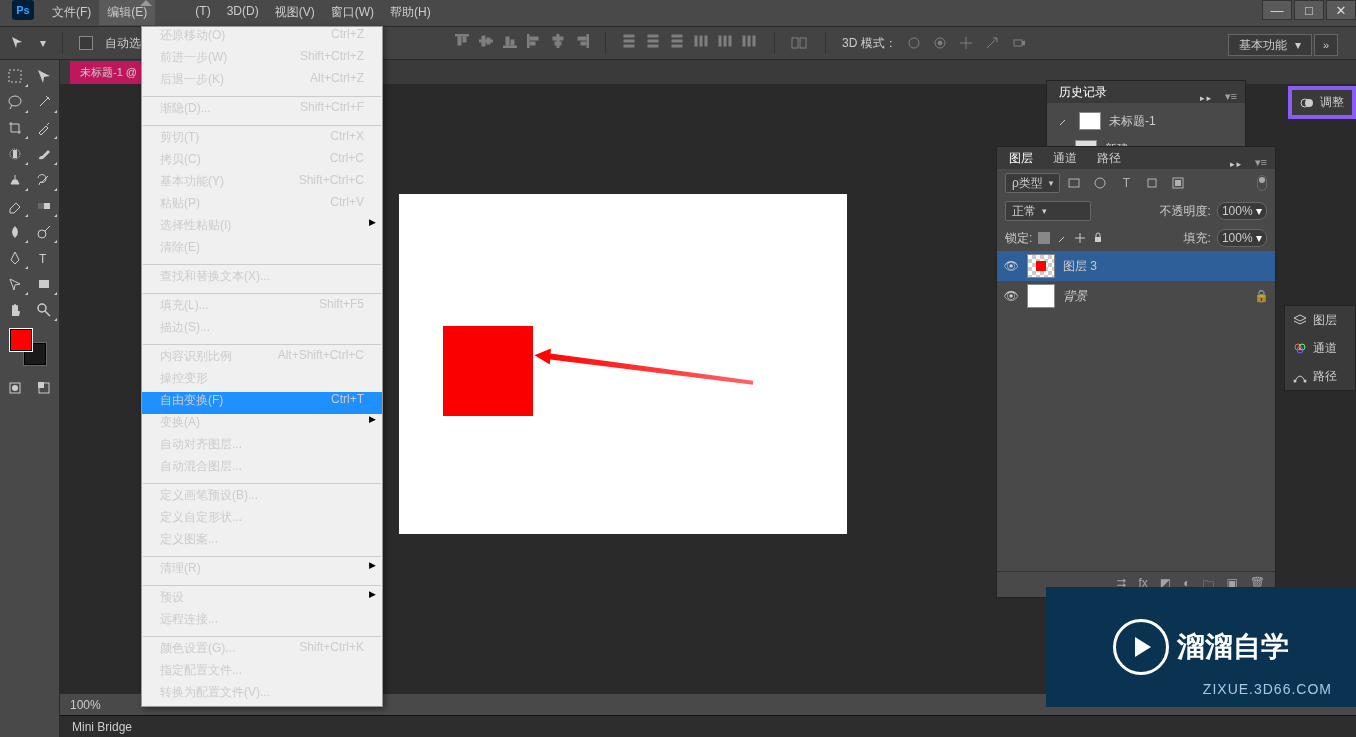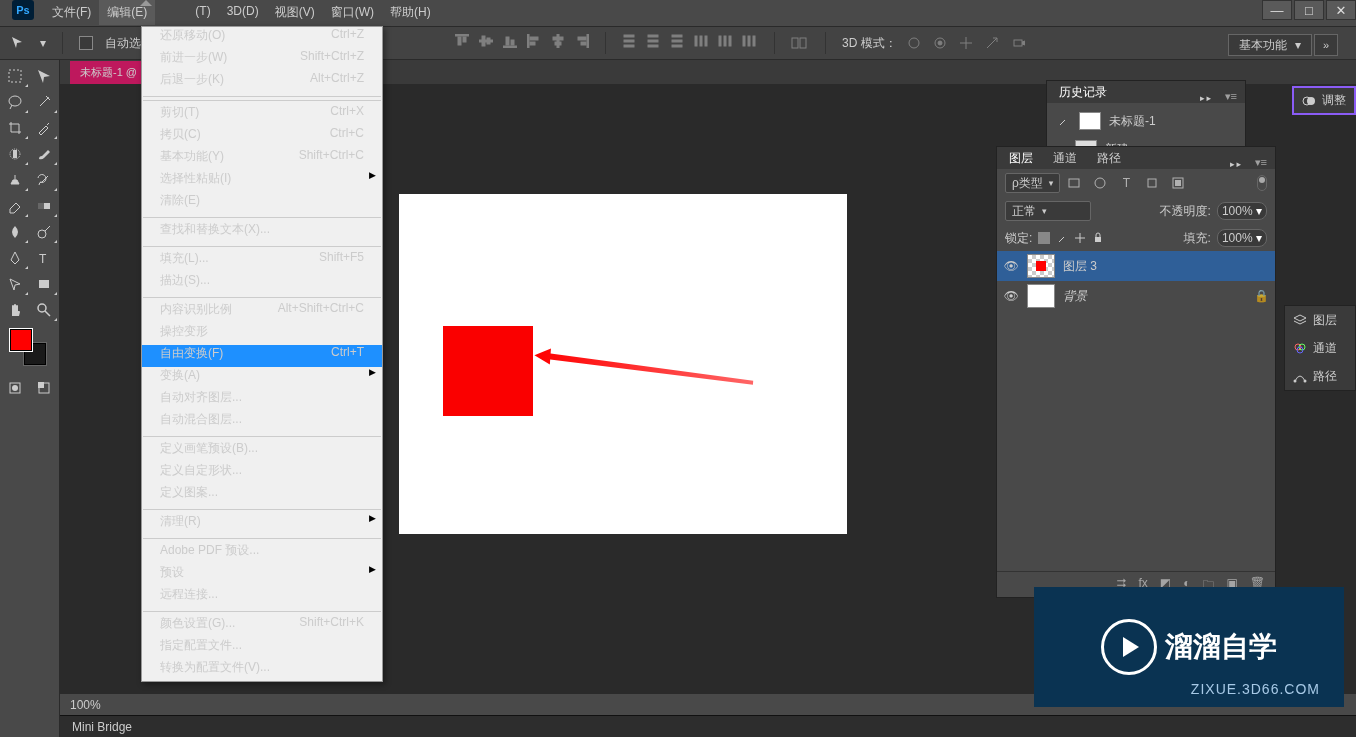--- a/index.html
+++ b/index.html
@@ -57,35 +57,35 @@
 .select-like{background:#3a3a3a;border:1px solid #666;height:20px;display:flex;align-items:center;padding:0 6px;border-radius:2px}
 .select-like::after{content:"▾";margin-left:6px;font-size:9px}
 .layer-row{display:flex;align-items:center;height:30px;padding:0 6px;gap:8px;font-size:11px}
 .layer-row.selected{background:#2f5f98}
 .eye{width:16px;text-align:center}
 .layer-thumb{width:28px;height:24px;background:#fff;border:1px solid #888;display:flex;align-items:center;justify-content:center}
 .layer-thumb .checker{width:100%;height:100%;background:repeating-conic-gradient(#ccc 0 25%,#fff 0 50%) 0 0/8px 8px}
 .layer-thumb .red-chk{position:absolute;width:10px;height:10px;background:#f00}
 .lock-col{margin-left:auto;opacity:0.7}
 .val-box{background:#3a3a3a;border:1px solid #666;padding:1px 4px;color:#fff;border-radius:8px}
-.watermark{position:absolute;right:12px;bottom:30px;width:310px;height:120px;background:#0a3352;display:flex;align-items:center;justify-content:center;gap:8px}
+.watermark{position:absolute;right:0;bottom:30px;width:310px;height:120px;background:#0a3352;display:flex;align-items:center;justify-content:center;gap:8px}
 .wm-logo{width:56px;height:56px;border:3px solid #fff;border-radius:50%;display:flex;align-items:center;justify-content:center}
 .wm-logo::before{content:"";width:0;height:0;border-top:10px solid transparent;border-bottom:10px solid transparent;border-left:16px solid #fff;margin-left:4px}
 .wm-text{color:#fff;font-size:28px;font-weight:bold}
 .wm-url{position:absolute;bottom:10px;right:24px;color:#a7c9e6;font-size:14px;letter-spacing:1px}
 .side-panels-collapsed{position:absolute;right:0;top:305px;background:#3a3a3a;border:1px solid #222;width:72px}
 .sp-row{height:28px;display:flex;align-items:center;padding:0 8px;gap:6px;font-size:11px}
 .ws-switch{position:absolute;right:18px;top:34px;display:flex;align-items:center;gap:2px}
 .ws-btn{background:#3a3a3a;border:1px solid #666;padding:3px 10px;height:22px;display:flex;align-items:center;font-size:11px}
 .panel-menu-icon{font-size:11px;opacity:0.7}
 .icon-row{display:flex;gap:10px;padding:4px 8px}
 .icon-row .mi{width:16px;height:16px;display:flex;align-items:center;justify-content:center;opacity:0.8}
 .layers-footer{height:26px;border-top:1px solid #333;margin-top:260px;display:flex;justify-content:flex-end;gap:12px;padding:4px 10px}
 .lf-icon{opacity:0.7}
-.adjustments-link{position:absolute;right:0;top:86px;display:flex;align-items:center;gap:6px;background:#3a3a3a;padding:4px 8px;border:2px solid #8b5cf6}
+.adjustments-link{position:absolute;right:0;top:86px;display:flex;align-items:center;gap:6px;background:#3a3a3a;padding:4px 8px;border:4px solid #8b5cf6}
 </style>
 </head>
 <body>
 
 <div class="titlebar">
   <div class="ps-logo">Ps</div>
   <div class="menubar">
       <div class="menu-item">文件(F)</div>
       <div class="menu-item active">编辑(E)</div>
       <div class="menu-item"></div>
@@ -430,32 +430,40 @@
     </div>
     <div class="dd-item">
       <span>前进一步(W)</span>
       <span>Shift+Ctrl+Z</span>
     </div>
     <div class="dd-item">
       <span>后退一步(K)</span>
       <span>Alt+Ctrl+Z</span>
     </div>
     <div class="dd-sep"></div>
+    <div class="dd-item disabled">
+      <span>渐隐(D)...</span>
+      <span>Shift+Ctrl+F</span>
+    </div>
     <div class="dd-sep"></div>
     <div class="dd-item">
       <span>剪切(T)</span>
       <span>Ctrl+X</span>
     </div>
     <div class="dd-item">
       <span>拷贝(C)</span>
       <span>Ctrl+C</span>
     </div>
     <div class="dd-item">
       <span>基本功能(Y)</span>
       <span>Shift+Ctrl+C</span>
+    </div>
+    <div class="dd-item">
+      <span>粘贴(P)</span>
+      <span>Ctrl+V</span>
     </div>
     <div class="dd-item submenu">
       <span>选择性粘贴(I)</span>
     </div>
     <div class="dd-item disabled">
       <span>清除(E)</span>
     </div>
     <div class="dd-sep"></div>
     <div class="dd-item disabled">
       <span>查找和替换文本(X)...</span>
@@ -497,23 +505,20 @@
       <span>定义自定形状...</span>
     </div>
     <div class="dd-item">
       <span>定义图案...</span>
     </div>
     <div class="dd-sep"></div>
     <div class="dd-item submenu">
       <span>清理(R)</span>
     </div>
     <div class="dd-sep"></div>
-    <div class="dd-item">
-      <span>Adobe PDF 预设...</span>
-    </div>
     <div class="dd-item submenu">
       <span>预设</span>
     </div>
     <div class="dd-item">
       <span>远程连接...</span>
     </div>
     <div class="dd-sep"></div>
     <div class="dd-item">
       <span>颜色设置(G)...</span>
       <span>Shift+Ctrl+K</span>

